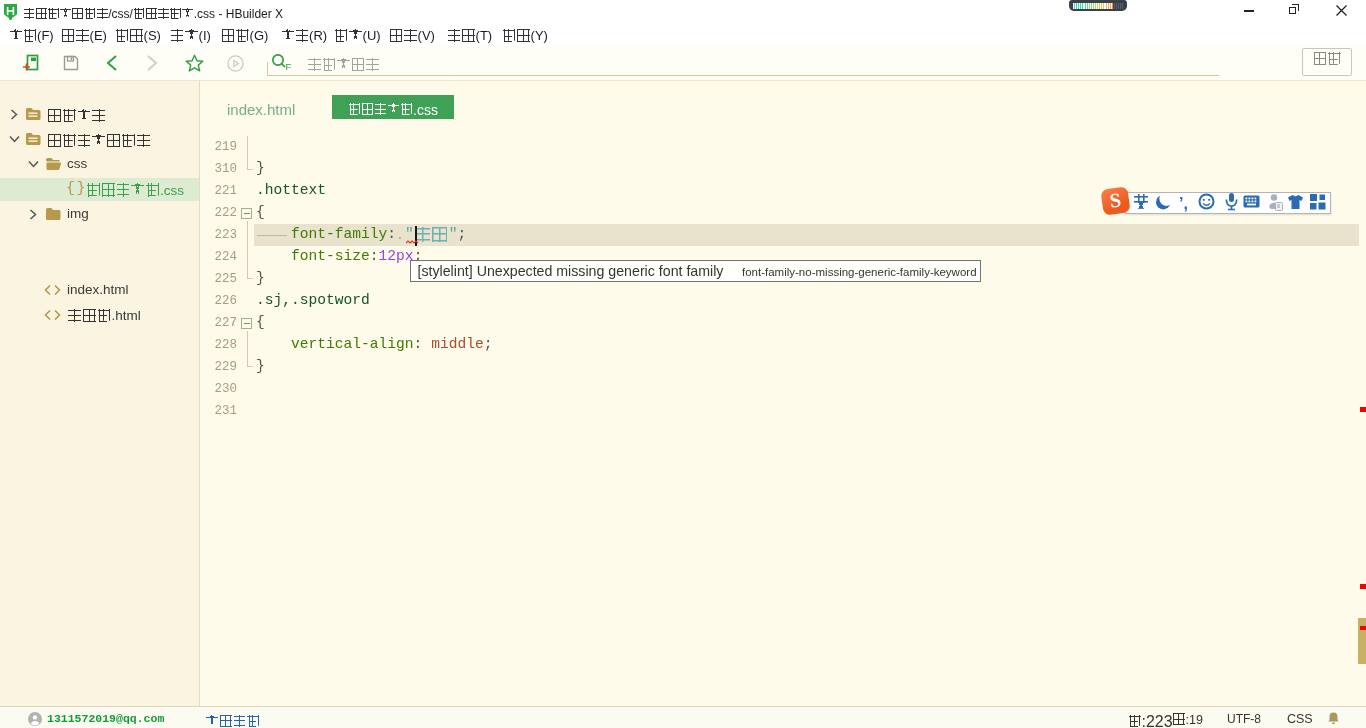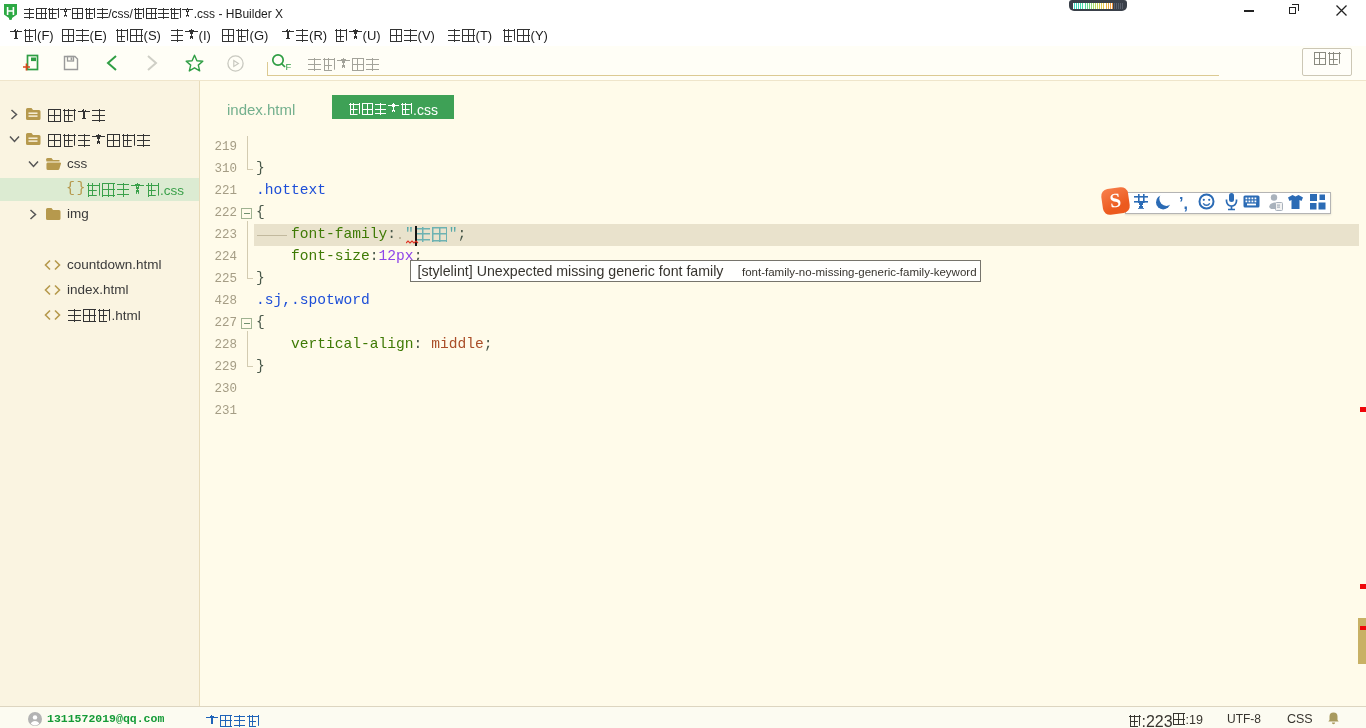--- a/index.html
+++ b/index.html
@@ -26,21 +26,21 @@
 #toolbar{left:0;top:46px;width:1366px;height:35px;background:#fffef6;border-bottom:1px solid #efe5cb}
 #statusbar{left:0;top:706px;width:1366px;height:22px;background:#fcfbf1;border-top:1px solid #ddd5c0}
 #sidebar{left:0;top:81px;width:200px;height:625px;background:#faf4e1;border-right:1px solid #e8dcbb}
 #editor{left:201px;top:81px;width:1165px;height:625px;background:#fffbea}
 .row{position:absolute;left:0;width:199px;height:25px}
 .lbl{position:absolute;font-size:13.5px;color:#3a3a3a;white-space:nowrap}
 .lbl .c{width:12.8px;height:13.2px}
 
 .ln{position:absolute;left:4px;width:32px;font-family:"Liberation Mono",monospace;font-size:12.5px;color:#a59d85;text-align:right;height:22px;line-height:22px}
 .cl{position:absolute;font-family:"Liberation Mono",monospace;font-size:14.6px;height:22px;line-height:21px;white-space:pre;color:#49584a}
-.gr{color:#3f7a05}.rd{color:#1d4ed8}.tl{color:#55a8a8}.pu{color:#8f46e8}.or{color:#aa4e28}.dk{color:#49584a}
+.gr{color:#3f7a05}.rd{color:#14532d}.tl{color:#55a8a8}.pu{color:#8f46e8}.or{color:#aa4e28}.dk{color:#49584a}
 </style></head>
 <body>
 <div id="app">
 <div class="abs" id="titlebar">
  <svg class="abs" style="left:3px;top:3px" width="15" height="17" viewBox="0 0 15 17">
         <path d="M1 1 h13 v10.5 l-5 3.5 v1.5 l-1.5 .5 l-1.5 -.5 v-1.5 l-5 -3.5 z" fill="#2da944"></path>
         <path d="M4.6 4 v8 M10.4 4 v8 M4.6 8 h5.8" stroke="#fff" stroke-width="1.6" fill="none"></path>
       </svg>
  <div class="abs" style="left:23px;top:5.5px;font-size:12px;color:#1c1c1c;white-space:nowrap;--cw:11.3px"><span class="c"></span><span class="c v2"></span><span class="c v3"></span><span class="c v4"></span><span class="c v2"></span><span class="c v3"></span><span class="c"></span><span style="vertical-align:middle">/css/</span><span class="c v3"></span><span class="c v2"></span><span class="c"></span><span class="c v3"></span><span class="c v4"></span><span style="vertical-align:middle">.css - HBuilder X</span></div>
  <div class="abs" style="left:1069px;top:0;width:58px;height:11px;background:#3a4049;border-radius:3px 3px 5px 5px">
@@ -139,26 +139,20 @@
  </div>
  <div class="row" style="top:121px">
   <svg class="abs" style="left:29px;top:6px" width="8" height="13" viewBox="0 0 8 13">
           <path d="M1.5 2 L6.5 6.5 L1.5 11" fill="none" stroke="#555" stroke-width="1.5"></path>
         </svg>
   <svg class="abs" style="left:45px;top:5px" width="16" height="14" viewBox="0 0 16 14">
           <path d="M1 2.5 a1.5 1.5 0 0 1 1.5-1.5 h4 l1.5 2 h6 a1.5 1.5 0 0 1 1.5 1.5 v7 a1.5 1.5 0 0 1-1.5 1.5 h-11.5 a1.5 1.5 0 0 1-1.5-1.5 z" fill="#b6994d"></path>
         </svg>
   <div class="lbl" style="left:67px;top:4px">img</div>
  </div>
- <div class="row" style="top:172px">
-  <svg class="abs" style="left:44px;top:6px" width="17" height="12" viewBox="0 0 17 12">
-          <path d="M6 1.5 L1.5 6 L6 10.5 M11 1.5 L15.5 6 L11 10.5" fill="none" stroke="#b6994d" stroke-width="1.6"></path>
-        </svg>
-  <div class="lbl" style="left:67px;top:4px">countdown.html</div>
- </div>
  <div class="row" style="top:197px">
   <svg class="abs" style="left:44px;top:6px" width="17" height="12" viewBox="0 0 17 12">
           <path d="M6 1.5 L1.5 6 L6 10.5 M11 1.5 L15.5 6 L11 10.5" fill="none" stroke="#b6994d" stroke-width="1.6"></path>
         </svg>
   <div class="lbl" style="left:67px;top:4px">index.html</div>
  </div>
  <div class="row" style="top:222px">
   <svg class="abs" style="left:44px;top:6px" width="17" height="12" viewBox="0 0 17 12">
           <path d="M6 1.5 L1.5 6 L6 10.5 M11 1.5 L15.5 6 L11 10.5" fill="none" stroke="#b6994d" stroke-width="1.6"></path>
         </svg>
@@ -169,21 +163,21 @@
  <div class="abs" style="left:26px;top:19.5px;font-size:15px;color:#74b08e">index.html</div>
  <div class="abs" style="left:131px;top:14px;width:122px;height:24px;background:#3ea156;color:#fff;text-align:center;padding-top:4.5px;--k:#fff"><span class="c v3" style="width:11px;height:12px"></span><span class="c v2" style="width:11px;height:12px"></span><span class="c" style="width:11px;height:12px"></span><span class="c v4" style="width:11px;height:12px"></span><span class="c v3" style="width:11px;height:12px"></span><span style="vertical-align:middle;font-size:14px">.css</span></div>
  <div class="abs" style="left:53px;top:143px;width:1105px;height:22px;background:#e9e2cc"></div>
  <div class="ln" style="top:55px">219</div>
       <div class="ln" style="top:77px">310</div>
       <div class="ln" style="top:99px">221</div>
       <div class="ln" style="top:121px">222</div>
       <div class="ln" style="top:143px">223</div>
       <div class="ln" style="top:165px">224</div>
       <div class="ln" style="top:187px">225</div>
-      <div class="ln" style="top:209px">428</div>
+      <div class="ln" style="top:209px">226</div>
       <div class="ln" style="top:231px">227</div>
       <div class="ln" style="top:253px">228</div>
       <div class="ln" style="top:275px">229</div>
       <div class="ln" style="top:297px">230</div>
       <div class="ln" style="top:319px">231</div>
  <div class="abs" style="left:45.5px;top:55px;width:1px;height:30px;background:#d3cbb1"></div>
  <div class="abs" style="left:45.5px;top:85px;width:1px;height:3px;background:#d3cbb1"></div>
  <div class="abs" style="left:45.5px;top:88px;width:6px;height:1px;background:#d3cbb1"></div>
  <div class="abs" style="left:40px;top:127px;width:11px;height:11px;border:1px solid #9fb291">
         <div style="margin:4px 1.5px;height:1px;background:#6f8f6f"></div>

